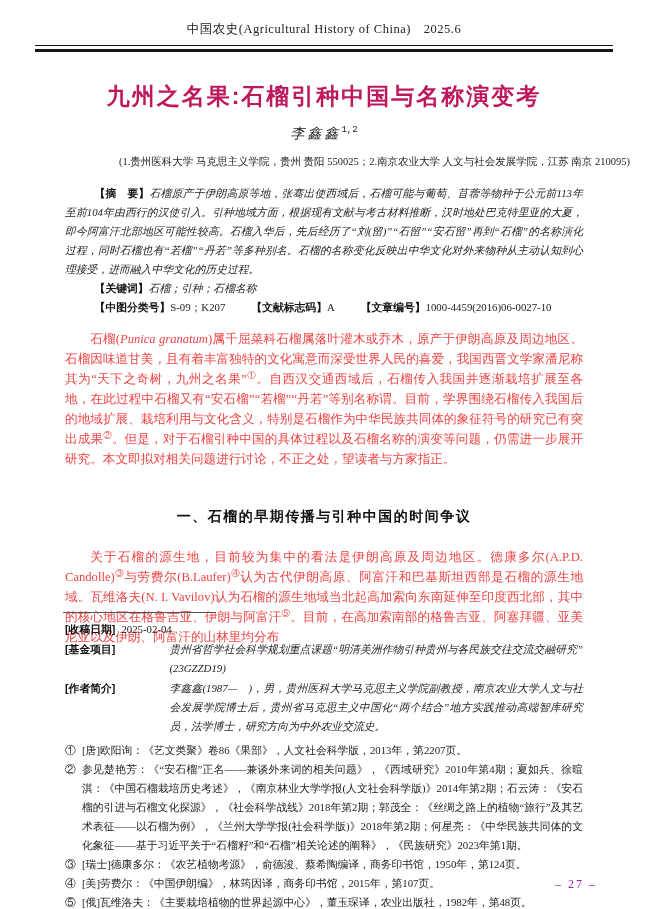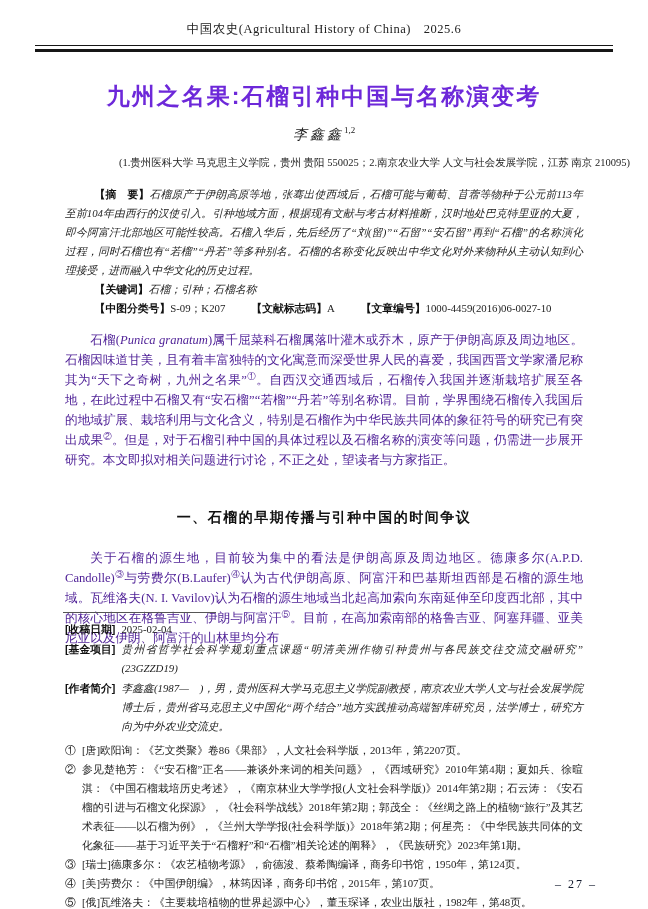--- a/index.html
+++ b/index.html
@@ -25,28 +25,29 @@
   .rule-thick{margin-top:3px;border-top:3px solid #161616;}
   
   .article-title{
     margin:30px 40px 0 40px;
     text-align:center;
     font-family:"Liberation Sans","DejaVu Sans",sans-serif;
     font-weight:700;
     font-size:23px;
     line-height:28px;
     letter-spacing:2px;
-    color:#6d28d9;
+    color:#be185d;
   }
   .author-line{
     margin-top:15px;
     text-align:center;
     font-size:14px;
     font-style:italic;
     letter-spacing:3px;
+    font-family:Liberation Mono, monospace;
   }
   .author-line sup{font-size:9px;font-style:normal;letter-spacing:0;}
   .affiliation{
     margin-top:12px;
     text-align:right;
     font-size:10.5px;
     letter-spacing:0;
     color:#222;
   }
   
@@ -66,21 +67,21 @@
   }
   .kai{font-style:italic;}
   .clc-line .pair{margin-right:18px;}
   
   .body-para{
     margin:12px 47px 0 47px;
     font-size:12.6px;
     line-height:20px;
     text-align:justify;
     text-indent:2em;
-    color:#4c1d95;
+    color:#ef4444;
   }
   .latin{font-style:italic;}
   .fnref{
     font-size:8.5px;
     vertical-align:super;
     line-height:0;
   }
   .section-heading{
     margin:37px 47px 21px 47px;
     text-align:center;
@@ -108,35 +109,35 @@
     margin-top:1px;
   }
   .meta-label{
     font-family:"Liberation Sans","DejaVu Sans",sans-serif;
     font-weight:700;
     white-space:nowrap;
     margin-right:6px;
     color:#111;
   }
   .meta-content{flex:1;text-align:justify;}
-  .meta-content.kai{font-style:italic;}
+  .meta-content.kai{font-style:italic;margin-left:48px;}
   .fn-list{margin-top:5px;}
   .fn-row{
     display:flex;
     font-size:10.8px;
     line-height:19px;
   }
   .fn-marker{flex:none;width:17px;}
   .fn-text{flex:1;text-align:justify;}
   .page-number{
     position:absolute;
     right:33px;bottom:17px;
     font-size:12px;
     letter-spacing:2px;
-    color:#0f172a;
+    color:#a21caf;
   }
 </style>
 </head>
 <body>
 
 <div class="page">
 
   <div class="journal-line">中国农史(Agricultural History of China)　2025.6</div>
   <div class="rules">
     <div class="rule-thin"></div>

